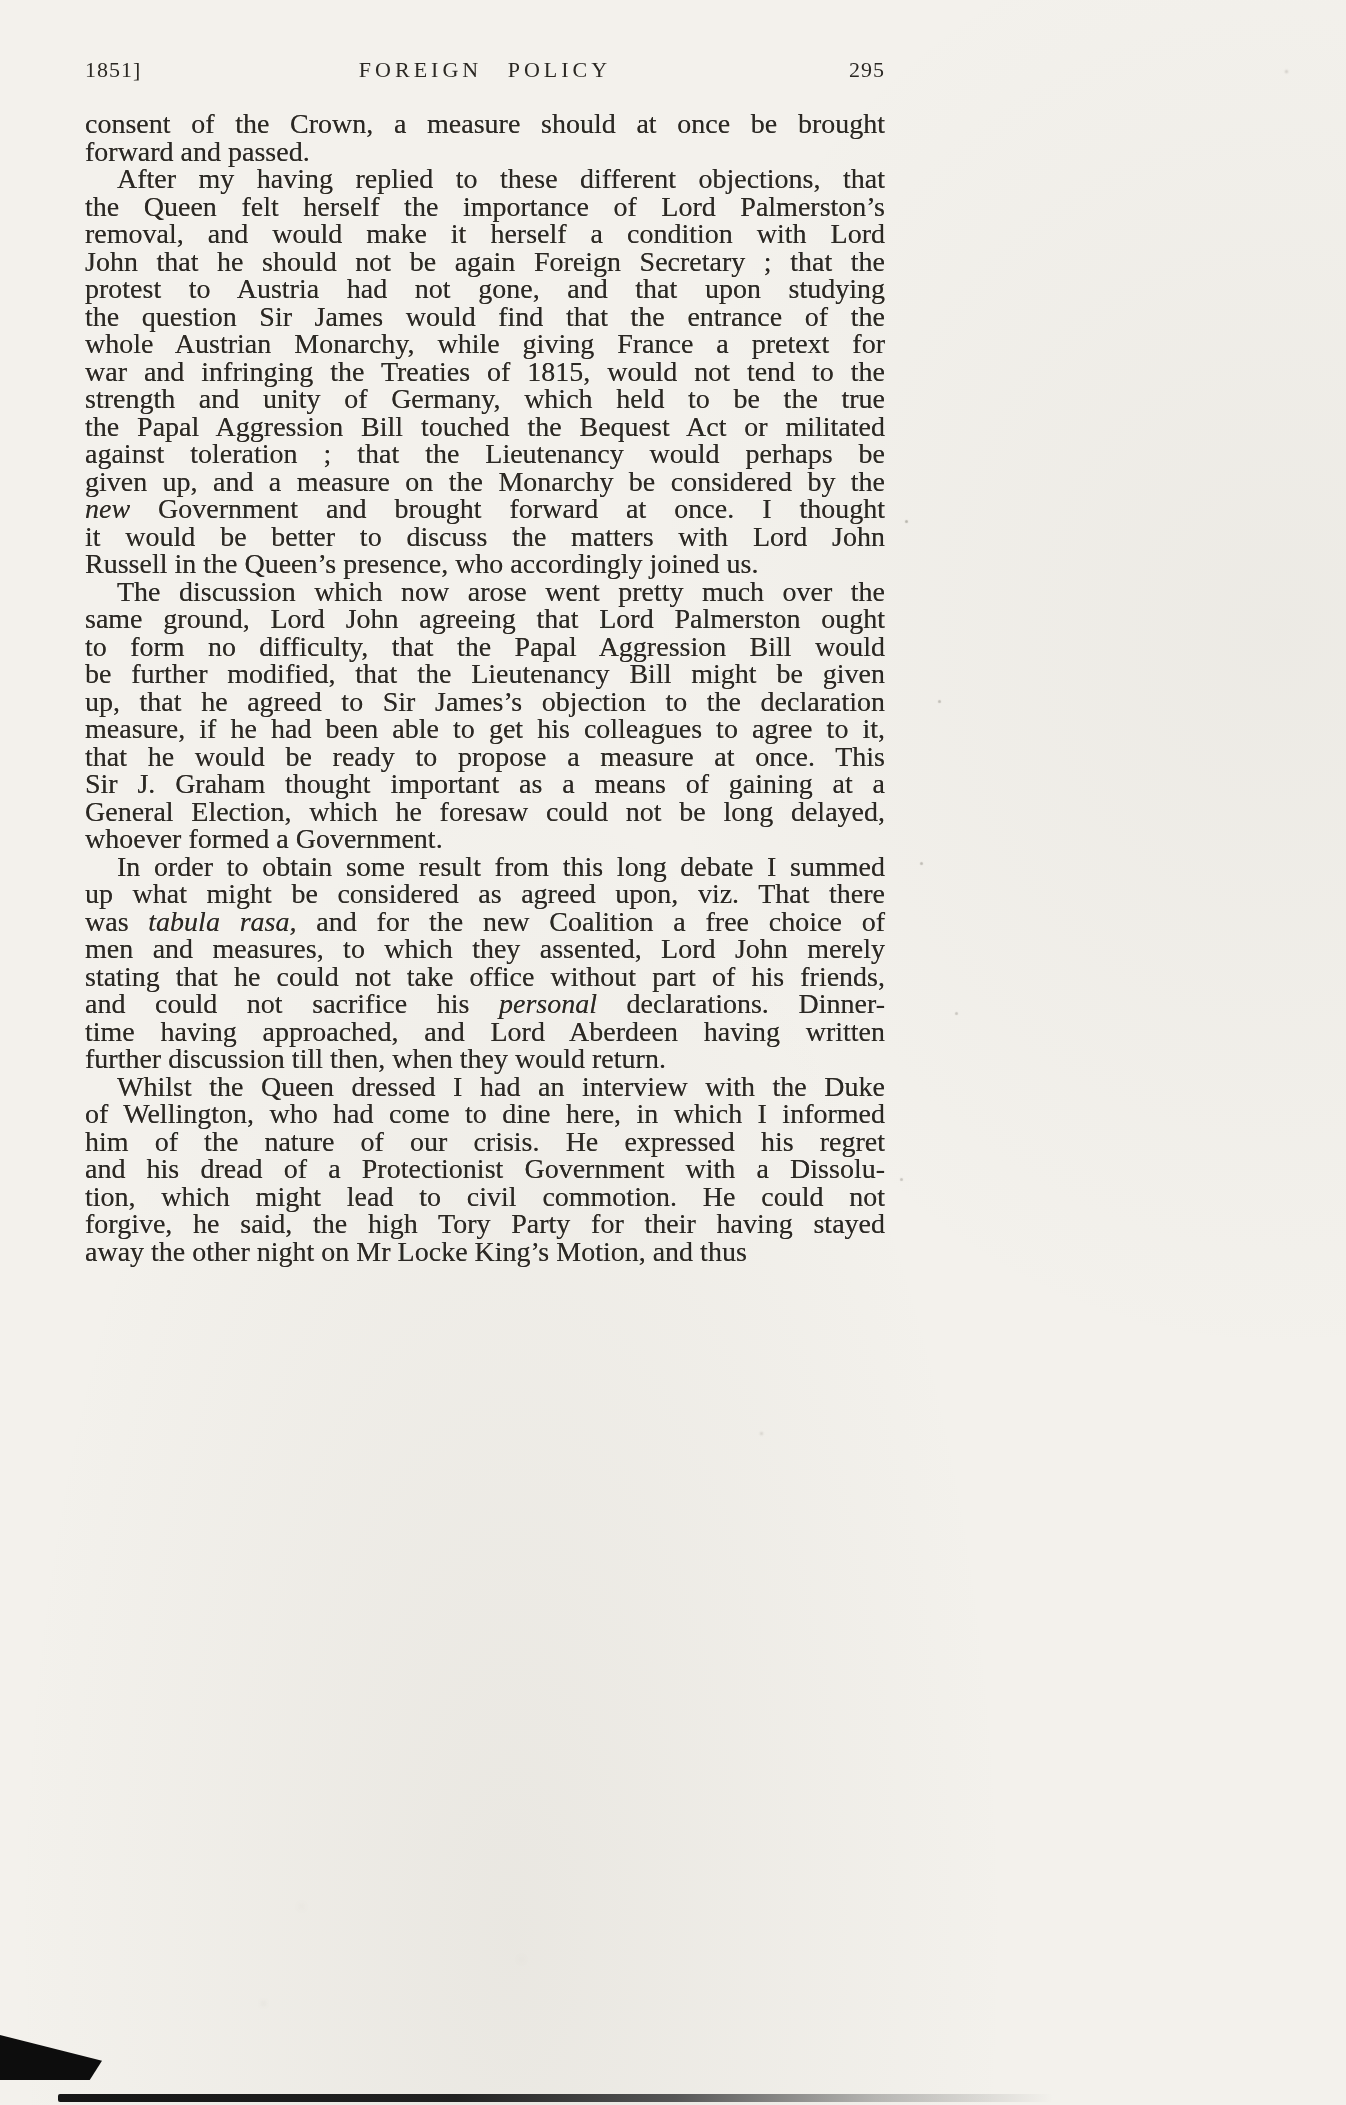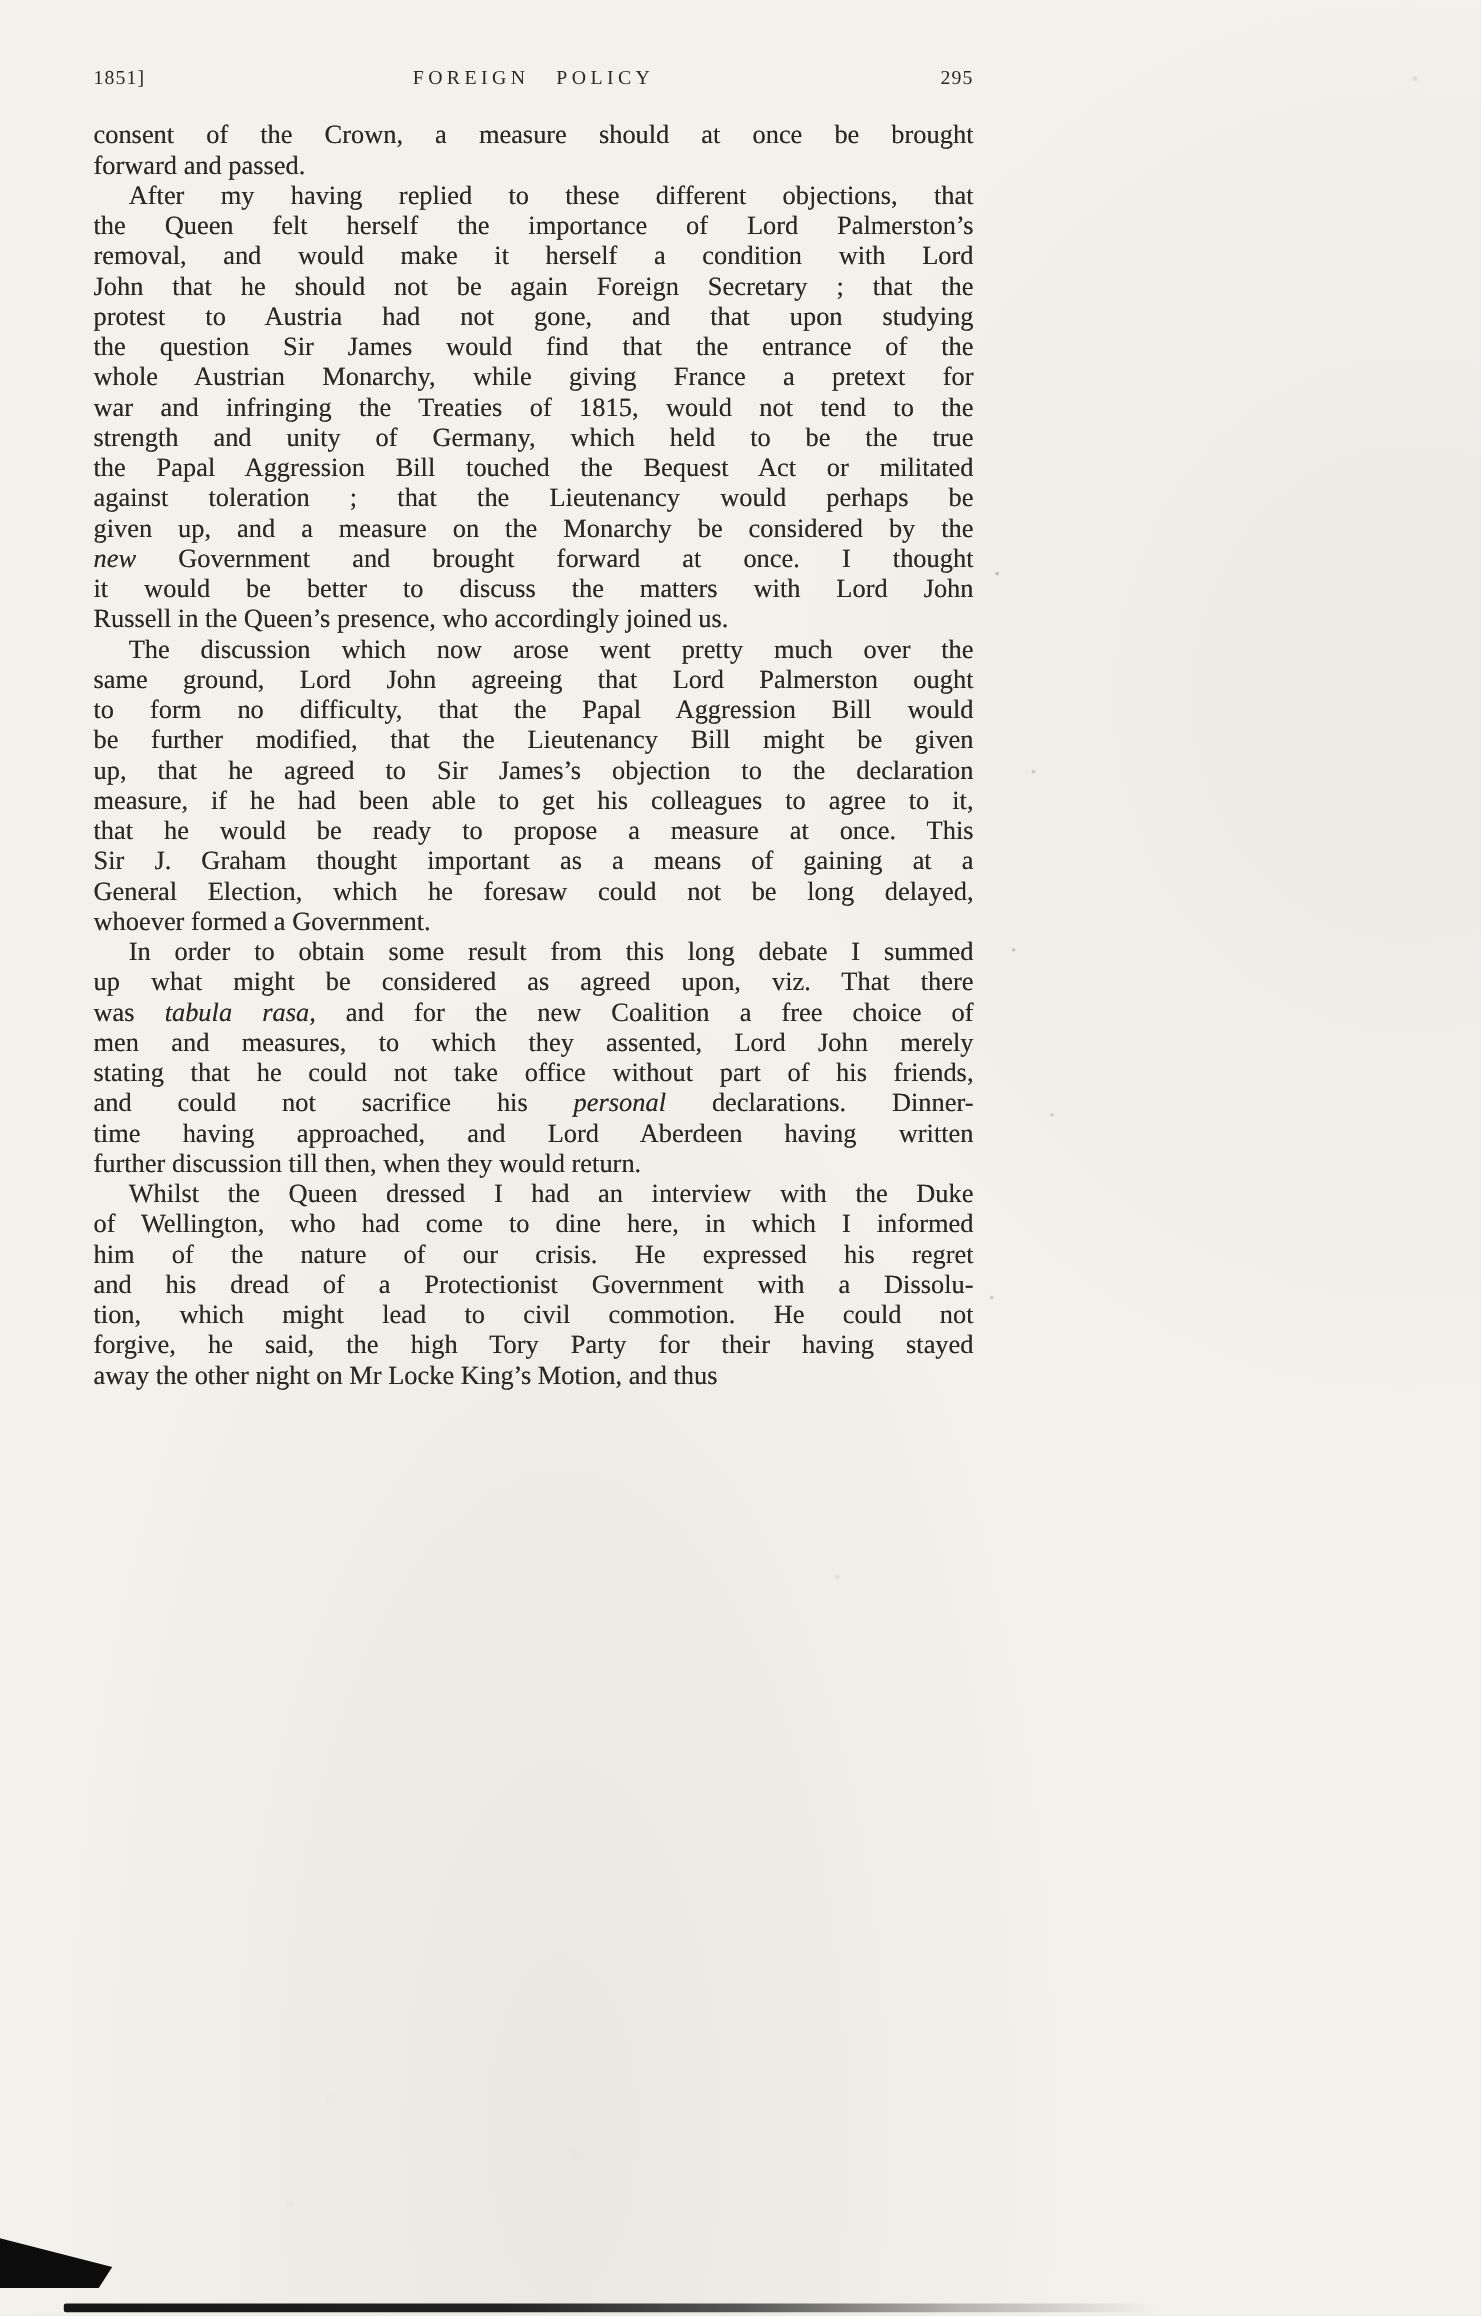--- a/index.html
+++ b/index.html
@@ -18,32 +18,32 @@
       radial-gradient(ellipse at 95% 30%, rgba(150,145,132,0.07), transparent 35%);
     overflow: hidden;
     font-family: "Liberation Serif", "DejaVu Serif", serif;
     color: var(--ink, #2b2823);
   }
   .header {
     position: relative;
     margin: 54px 0 0 85px;
     width: 800px;
     height: 32px;
-    font-size: 18px;
+    font-size: 22px;
     line-height: 32px;
   }
   .h-left   { position: absolute; left: 0; top: 0; letter-spacing: 1px; }
   .h-center { position: absolute; left: 0; right: 0; text-align: center;
               letter-spacing: 4px; word-spacing: 16px; }
   .h-right  { position: absolute; right: 0; top: 0; letter-spacing: 1px; }
 
   .body-block {
     margin: 24px 0 0 85px;
     width: 800px;
-    font-size: 24px;
+    font-size: 28px;
     line-height: 27.5px;
     text-shadow: 0 0 0.6px rgba(43,40,35,0.65);
   }
   .para { margin: 0; }
   .para.space-before { }
   .line {
     text-align: justify;
     text-align-last: justify;
   }
   .line.last-line { text-align-last: left; }

